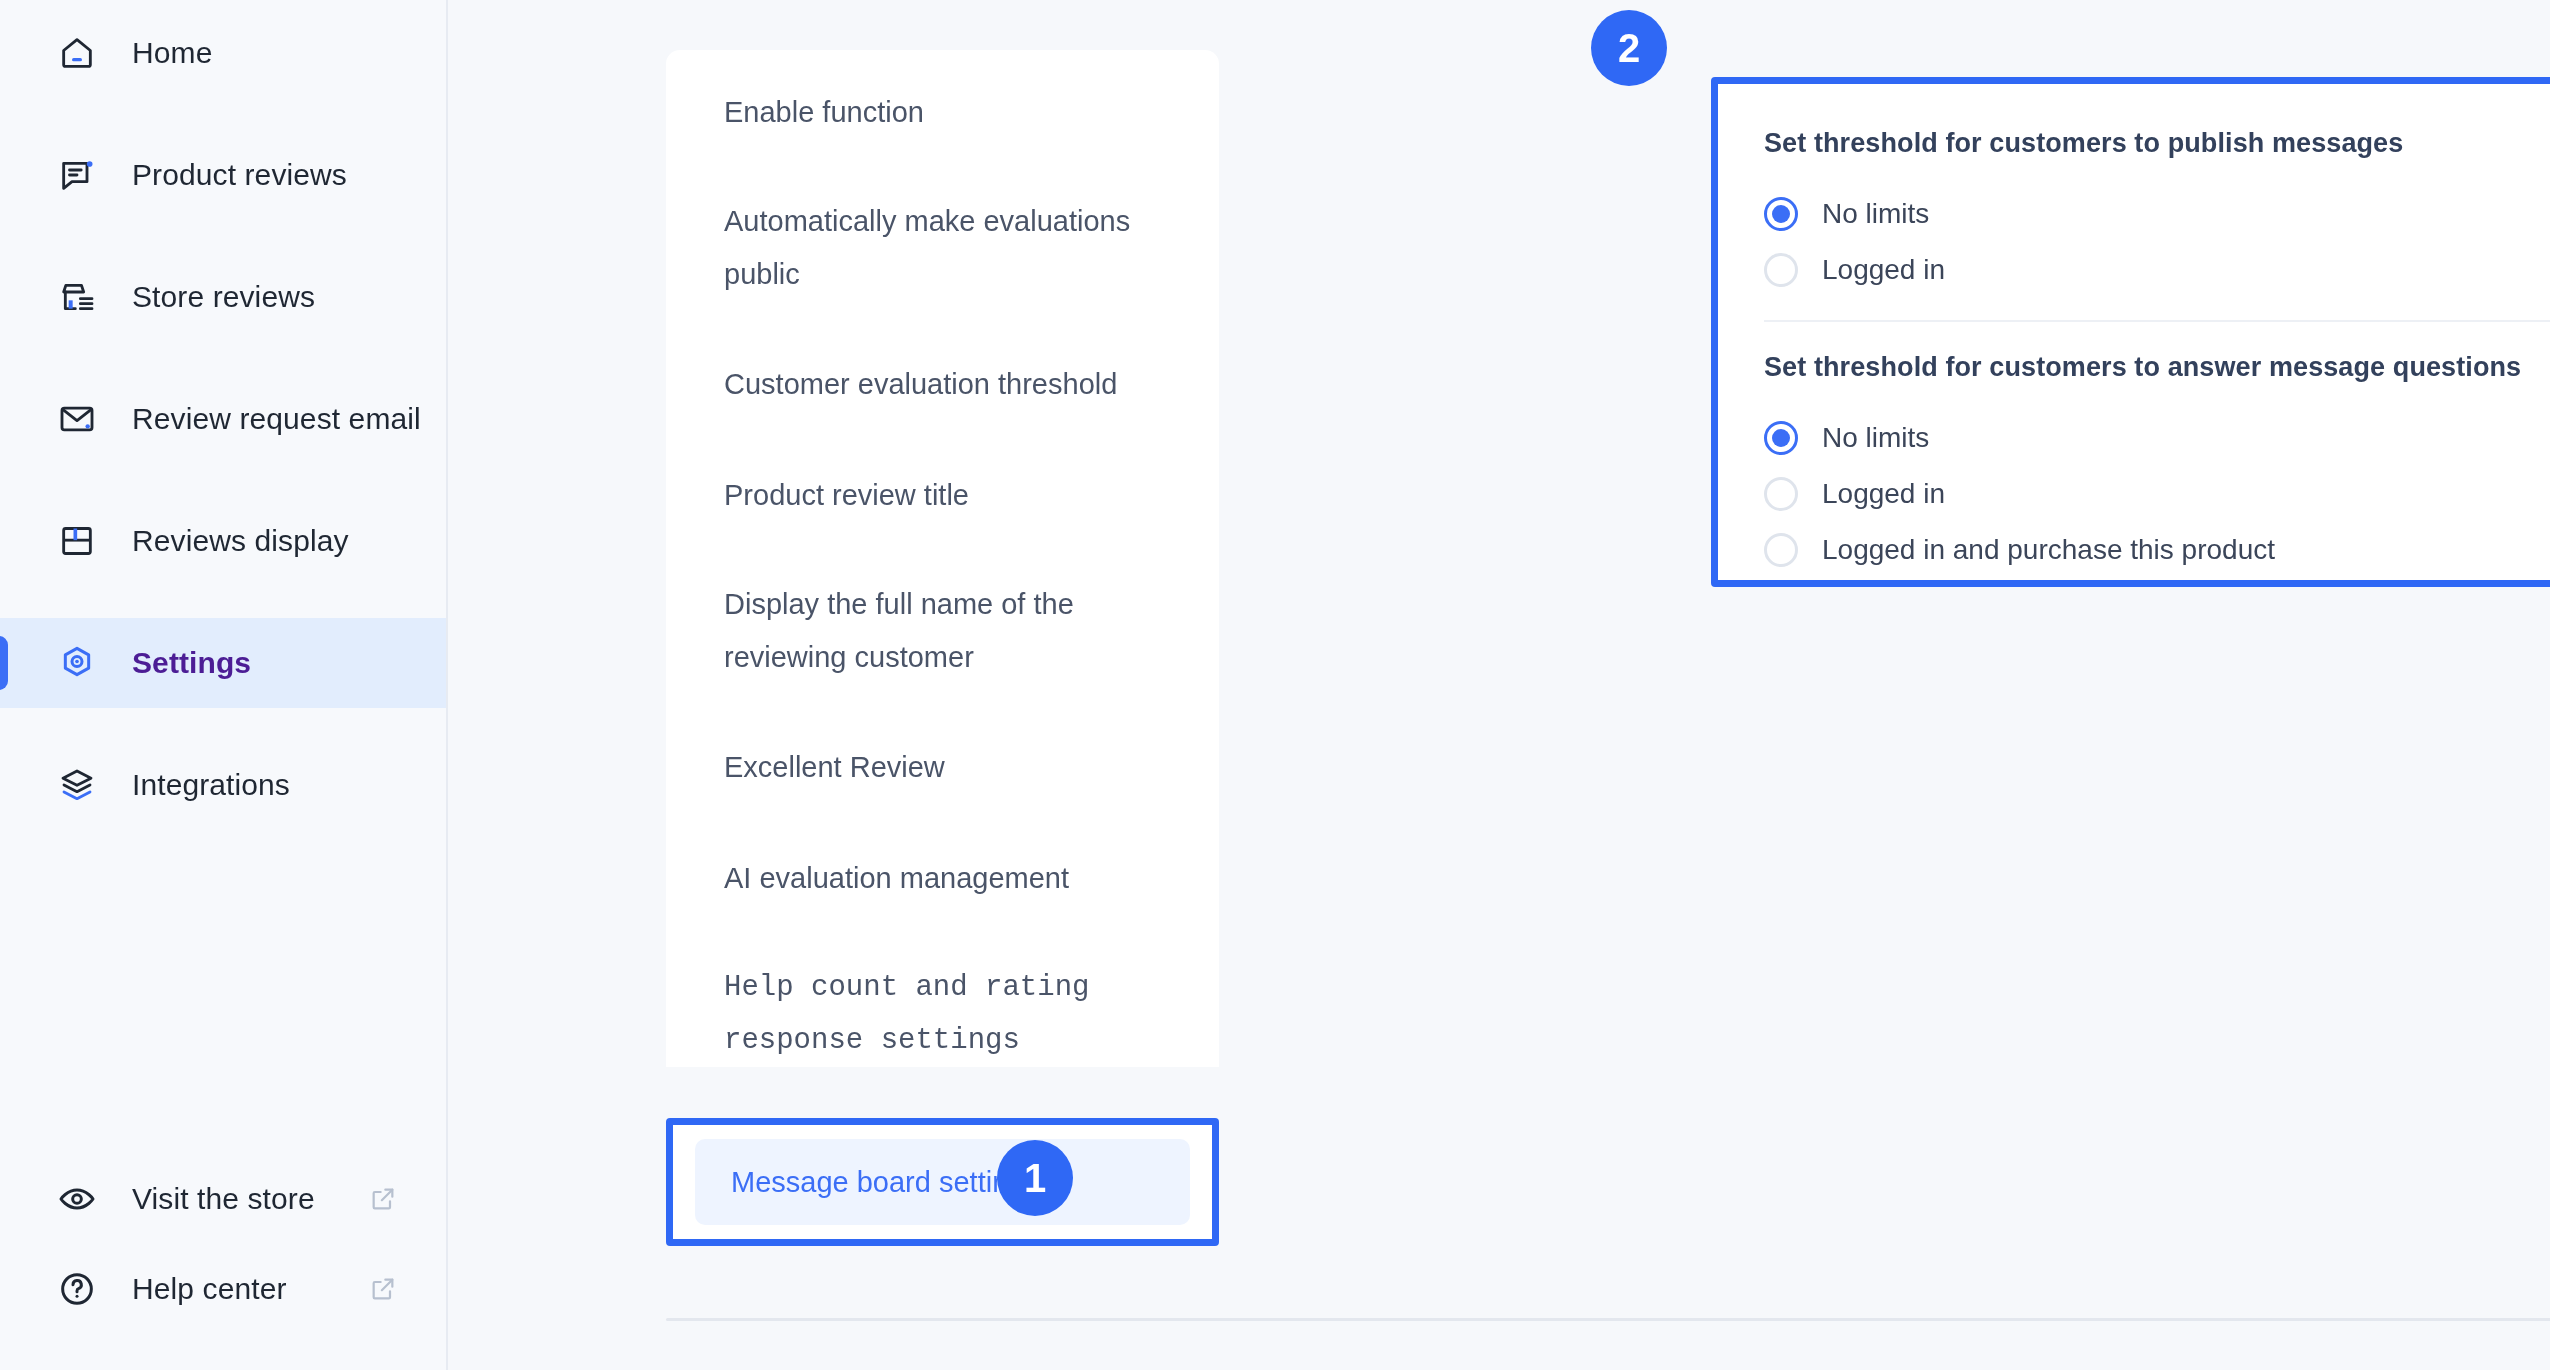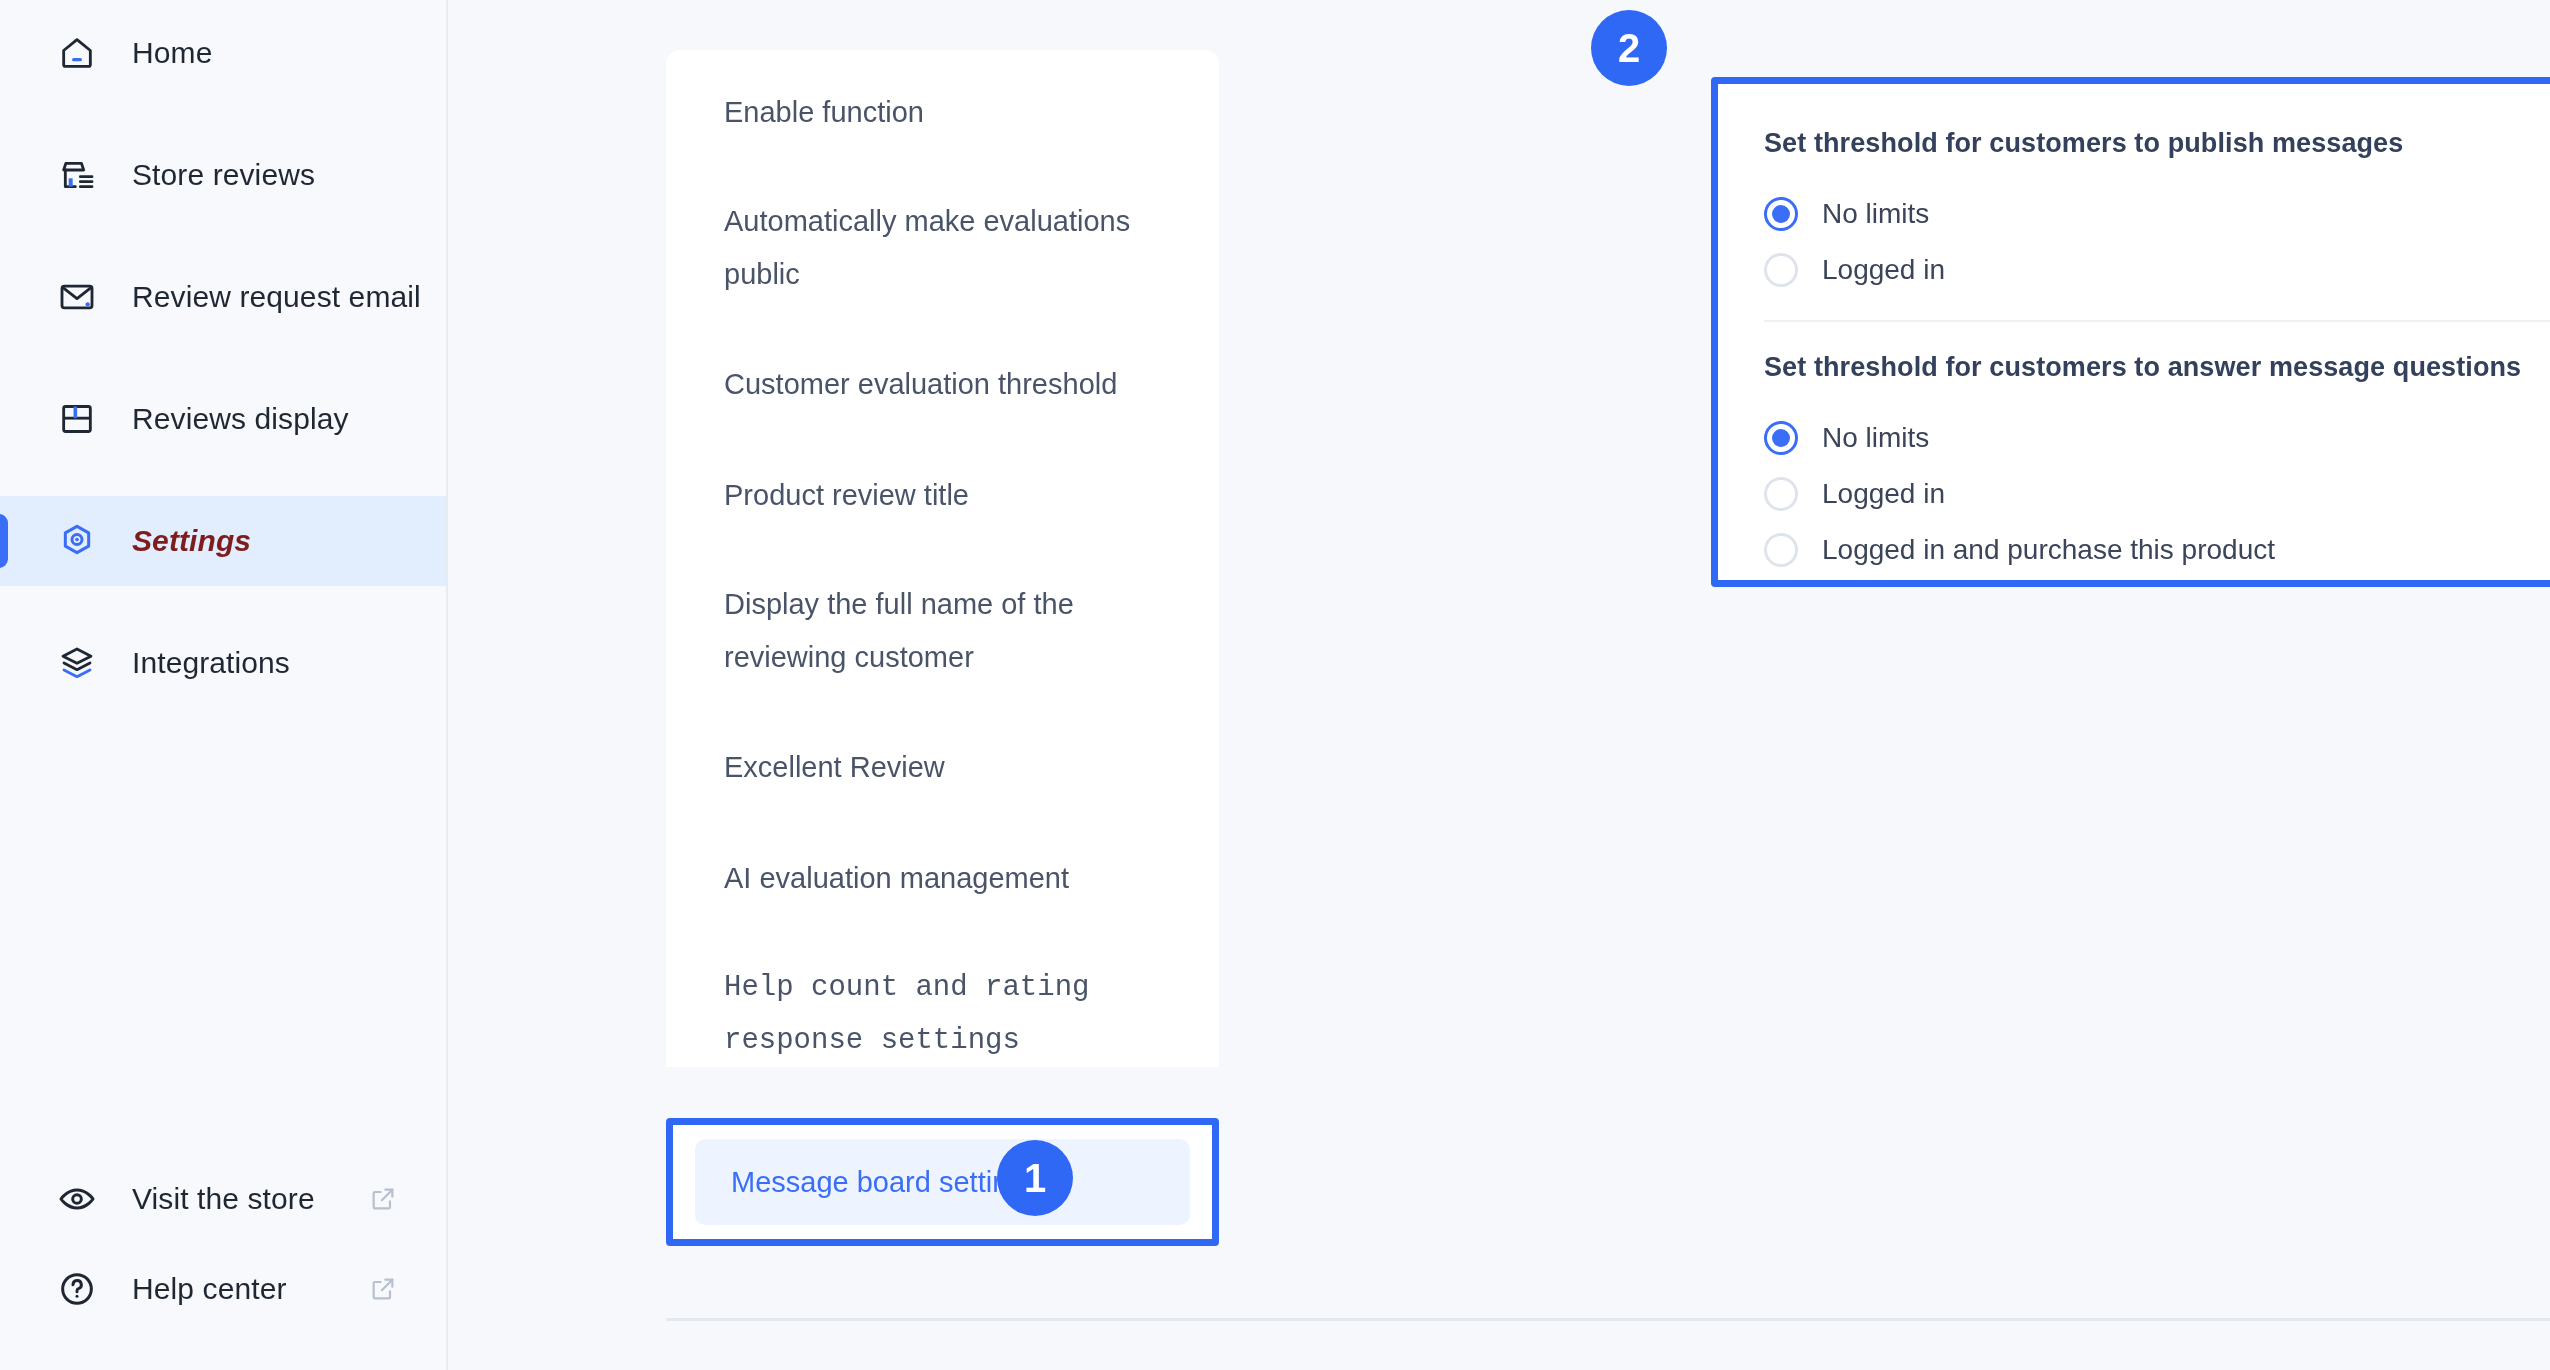--- a/index.html
+++ b/index.html
@@ -43,21 +43,21 @@
     flex: 0 0 42px;
   }
   .nav-item .label {
     margin-left: 34px;
     font-size: 30px;
     color: #1f2733;
     letter-spacing: .1px;
     white-space: nowrap;
   }
   .nav-item.active { background: #e2edfd; }
-  .nav-item.active .label { color: #7f1d1d; font-weight: 700; font-style: italic; }
+  .nav-item.active .label { color: #4c1d95; font-weight: 700; }
   .nav-item.active::before {
     content: "";
     position: absolute;
     left: -10px; top: 18px;
     width: 18px; height: 54px;
     background: #3b6ef6;
     border-radius: 9px;
   }
   .nav-item .ext {
     position: absolute;
@@ -219,20 +219,30 @@
       <div class="nav-item">
         <span class="ico">
           <svg width="40" height="40" viewBox="0 0 24 24" fill="none" stroke="#1f2733" stroke-width="1.7" stroke-linecap="round" stroke-linejoin="round">
             <path d="M4 10.5 12 4l8 6.5V19a1 1 0 0 1-1 1H5a1 1 0 0 1-1-1z"></path>
             <path d="M10 16h4" stroke="#3b6ef6" stroke-width="2"></path>
           </svg>
         </span>
         <span class="label">Home</span>
       </div>
 
+      <div class="nav-item">
+        <span class="ico">
+          <svg width="40" height="40" viewBox="0 0 24 24" fill="none" stroke="#1f2733" stroke-width="1.7" stroke-linecap="round" stroke-linejoin="round">
+            <path d="M4 5h14v11H9l-5 4z"></path>
+            <path d="M7.5 9h7M7.5 12h4.5"></path>
+            <circle cx="19.6" cy="5.4" r="1.7" fill="#3b6ef6" stroke="none"></circle>
+          </svg>
+        </span>
+        <span class="label">Product reviews</span>
+      </div>
 
       <div class="nav-item">
         <span class="ico">
           <svg width="40" height="40" viewBox="0 0 24 24" fill="none" stroke="#1f2733" stroke-width="1.7" stroke-linecap="round" stroke-linejoin="round">
             <path d="M4 9h12l-1.3-4H5.3z"></path>
             <path d="M5 9v10h6"></path>
             <rect x="7" y="14" width="2.4" height="5" fill="#3b6ef6" stroke="none"></rect>
             <path d="M14 13h7M14 16h7M14 19h7" stroke="#1f2733" stroke-width="1.7"></path>
           </svg>
         </span>

